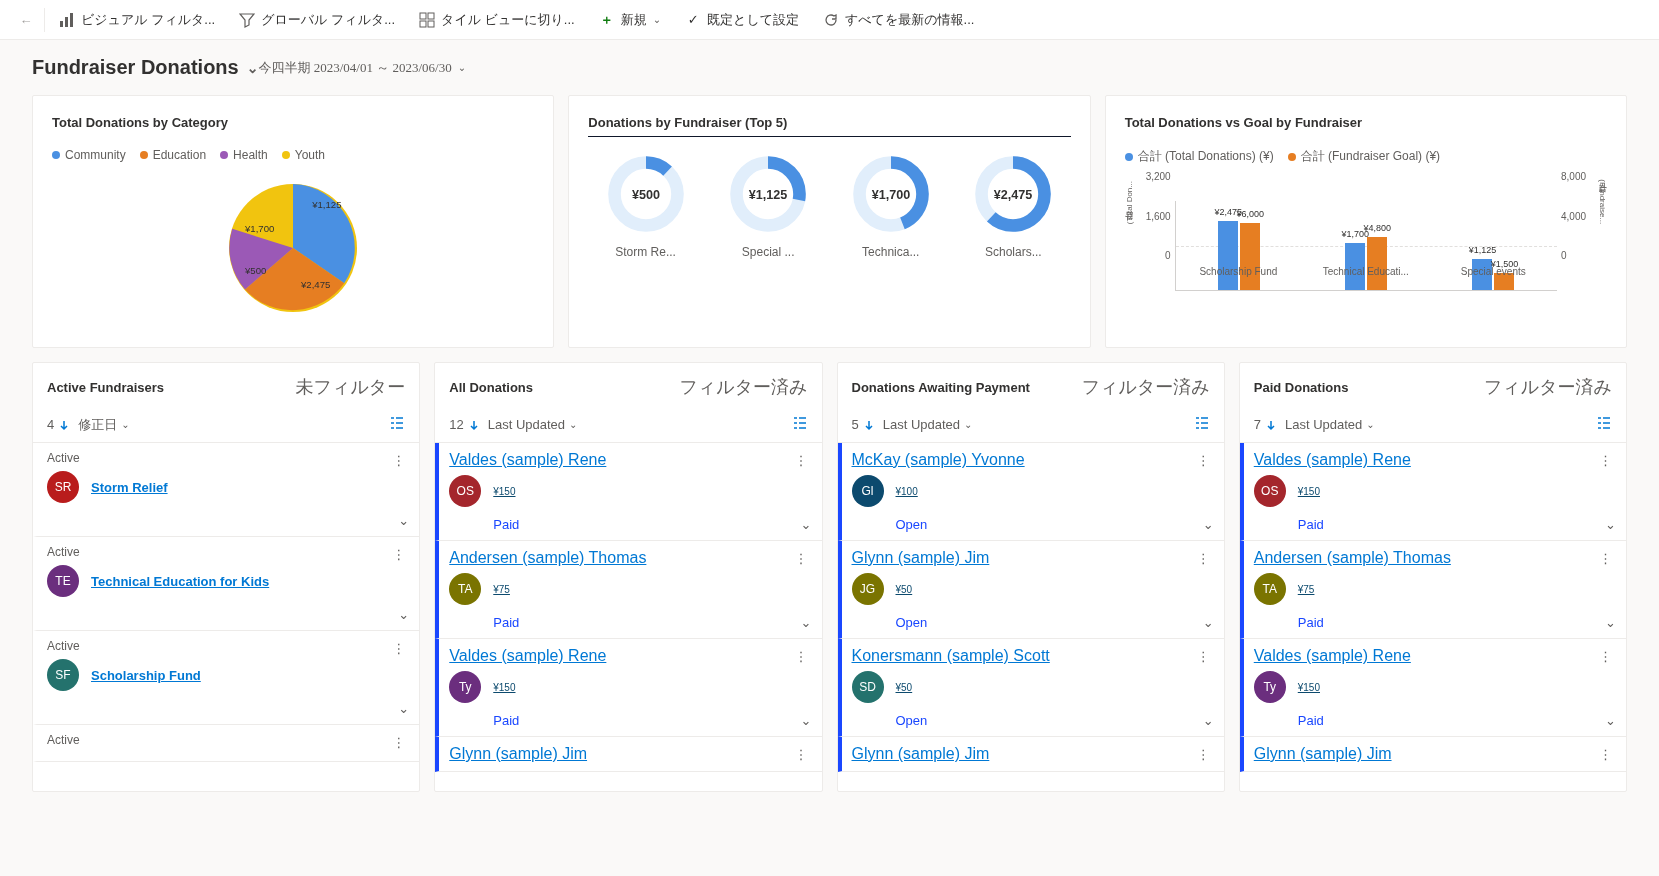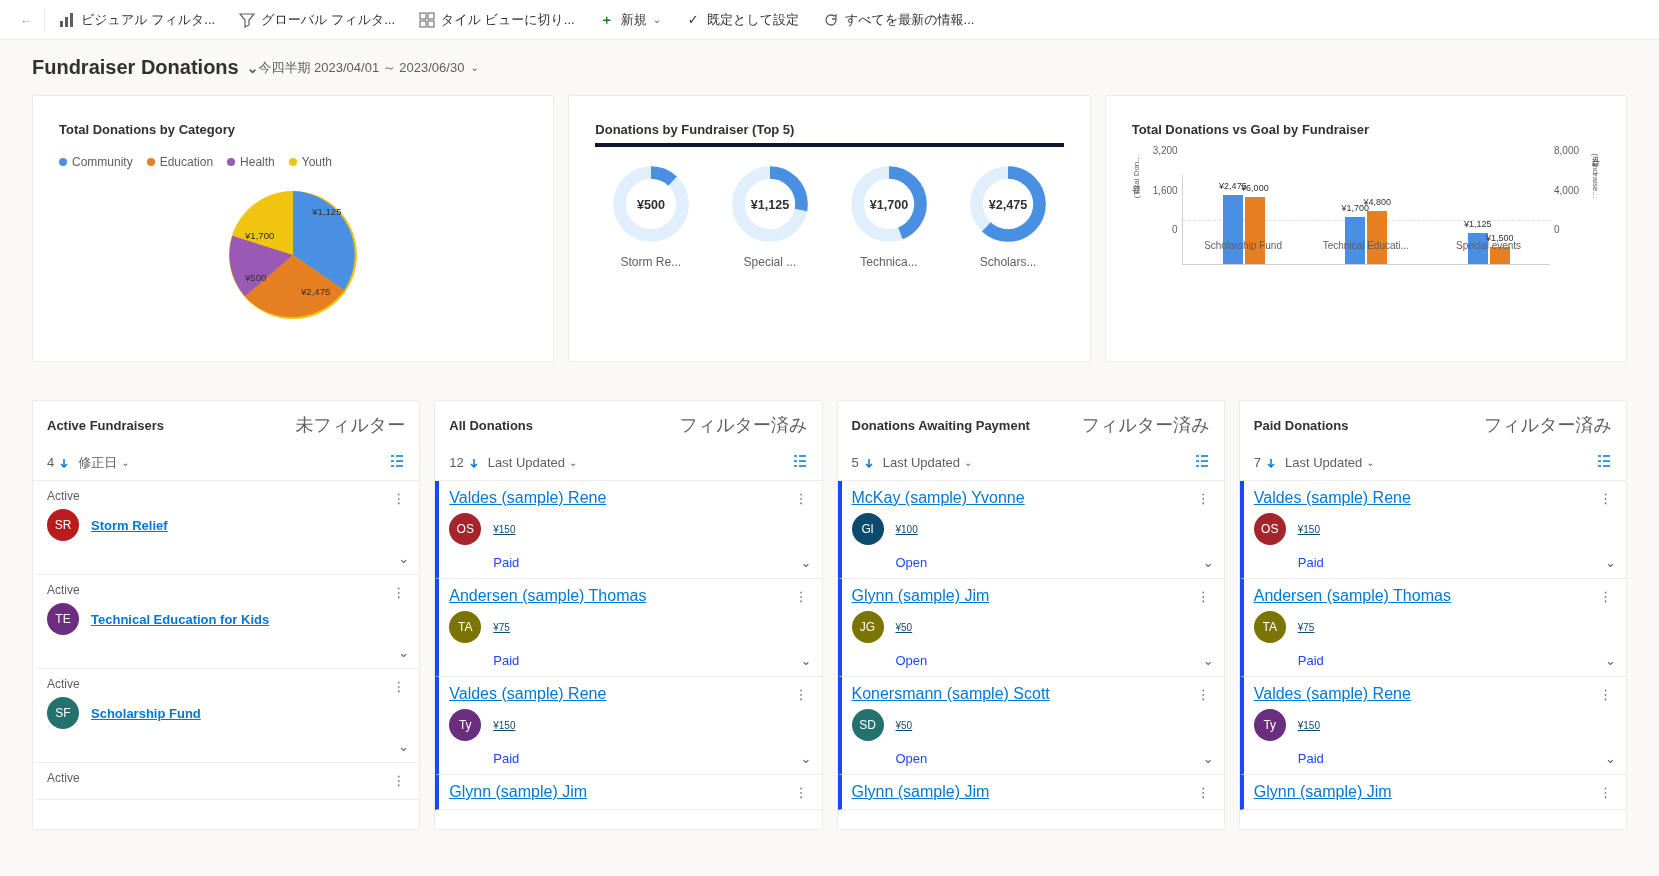--- a/index.html
+++ b/index.html
@@ -4,23 +4,23 @@
 <style>
 * { box-sizing: border-box; margin: 0; padding: 0; }
 body { font-family: "Segoe UI", Arial, sans-serif; background: #faf9f8; color: #323130; font-size: 13px; overflow-x: hidden; }
 .toolbar { display: flex; align-items: center; height: 40px; background: #fff; border-bottom: 1px solid #edebe9; padding: 0 8px; gap: 4px; }
 .toolbar-btn { display: flex; align-items: center; gap: 6px; padding: 6px 10px; border: none; background: transparent; cursor: pointer; font-size: 13px; color: #323130; }
 .back-btn { color: #a19f9d; padding: 4px 10px; border-right: 1px solid #edebe9; }
 .icon { width: 16px; height: 16px; display: inline-flex; align-items: center; justify-content: center; }
 .icon svg { width: 16px; height: 16px; }
 .header-row { display: flex; align-items: center; justify-content: flex-start; padding: 16px 32px 8px; }
 .page-title { font-size: 20px; font-weight: 600; display: flex; align-items: center; gap: 8px; }
-.date-range { font-size: 13px; color: #605e5c; display: flex; align-items: center; gap: 6px; }
+.date-range { font-size: 13px; color: #605e5c; display: flex; align-items: center; gap: 6px; font-family: Liberation Serif, serif; }
 .dashboard { display: grid; grid-template-columns: repeat(4, 1fr); gap: 14px; padding: 8px 32px 20px; }
-.card { background: #fff; border: 1px solid #edebe9; border-radius: 2px; padding: 26px; display: flex; flex-direction: column; }
+.card { background: #fff; border: 1px solid #edebe9; border-radius: 2px; padding: 19px; display: flex; flex-direction: column; }
 .card-title { font-size: 13px; font-weight: 600; margin-bottom: 8px; border-bottom: 1px solid #edebe9; padding-bottom: 6px; }
 .chart-card .card-title { border-bottom: none; padding-bottom: 0; }
 .legend { display: flex; gap: 14px; margin: 10px 0 6px; font-size: 12px; color: #605e5c; flex-wrap: wrap; }
 .legend-item { display: flex; align-items: center; gap: 5px; }
 .legend-dot { width: 8px; height: 8px; border-radius: 50%; }
 .pie-wrap { display: flex; justify-content: center; position: relative; }
 .donuts { display: flex; justify-content: space-around; gap: 8px; margin-top: 4px; }
 .donut-item { display: flex; flex-direction: column; align-items: center; gap: 6px; }
 .donut-svg { width: 90px; height: 90px; }
 .donut-center { font-size: 14px; font-weight: 600; fill: #323130; }
@@ -160,21 +160,21 @@
         <path d="M50 50 L20 76 A40 40 0 0 1 12 38 Z" fill="#9b59b6"></path>
         <text x="62" y="25" font-size="6" fill="#323130">¥1,125</text>
         <text x="55" y="75" font-size="6" fill="#323130">¥2,475</text>
         <text x="20" y="66" font-size="6" fill="#323130">¥500</text>
         <text x="20" y="40" font-size="6" fill="#323130">¥1,700</text>
       </svg>
     </div>
   </div>
 
   <div class="card chart-card">
-    <div class="card-title" style="border-bottom:4px solid #0f172a;padding-bottom:6px">Donations by Fundraiser (Top 5)</div>
+    <div class="card-title" style="border-bottom:1px solid #0f172a;padding-bottom:6px">Donations by Fundraiser (Top 5)</div>
     <div class="donuts" id="donuts">
         <div class="donut-item">
      <svg class="donut-svg" viewBox="0 0 100 100">
        <circle cx="50" cy="50" r="35" fill="none" stroke="#e1eefb" stroke-width="14"></circle>
        <circle cx="50" cy="50" r="35" fill="none" stroke="#4a90e2" stroke-width="14" stroke-dasharray="26.38937829015426 219.9114857512855" transform="rotate(-90 50 50)"></circle>
        <text x="50" y="55" text-anchor="middle" class="donut-center">¥500</text>
      </svg>
      <div class="donut-label">Storm Re...</div>
    </div>
         <div class="donut-item">
@@ -199,20 +199,30 @@
        <circle cx="50" cy="50" r="35" fill="none" stroke="#4a90e2" stroke-width="14" stroke-dasharray="136.34512116579702 219.9114857512855" transform="rotate(-90 50 50)"></circle>
        <text x="50" y="55" text-anchor="middle" class="donut-center">¥2,475</text>
      </svg>
      <div class="donut-label">Scholars...</div>
    </div>
       </div>
   </div>
 
   <div class="card chart-card">
     <div class="card-title">Total Donations vs Goal by Fundraiser</div>
+    <div class="legend" id="bars-legend">
+        <div class="legend-item">
+          <span class="legend-dot" style="background:#4a90e2"></span>
+          <span>合計 (Total Donations) (¥)</span>
+        </div>
+        <div class="legend-item">
+          <span class="legend-dot" style="background:#e67e22"></span>
+          <span>合計 (Fundraiser Goal) (¥)</span>
+        </div>
+      </div>
     <div class="bar-chart">
       <div class="bar-ytitle-left">合計 (Total Don...</div>
       <div class="bar-yaxis-left" id="yl">
           <div>3,200</div>
           <div>1,600</div>
           <div>0</div>
         </div>
       <div class="bar-plot" id="bar-plot">
           <div class="bar-group">
       <div class="bar" style="background:#4a90e2;height:77%">
@@ -496,14 +506,14 @@
       </div>
     </div>
 </div>
 
 <style>
 
 .dashboard{grid-template-columns: repeat(12, 1fr);}
 .dashboard > .chart-card:nth-child(1){grid-column: span 4;}
 .dashboard > .chart-card:nth-child(2){grid-column: span 4;}
 .dashboard > .chart-card:nth-child(3){grid-column: span 4;}
-.dashboard > .list-card{grid-column: span 3; margin-top: 24px;}
+.dashboard > .list-card{grid-column: span 3;}
 </style>
 
 </body></html>

